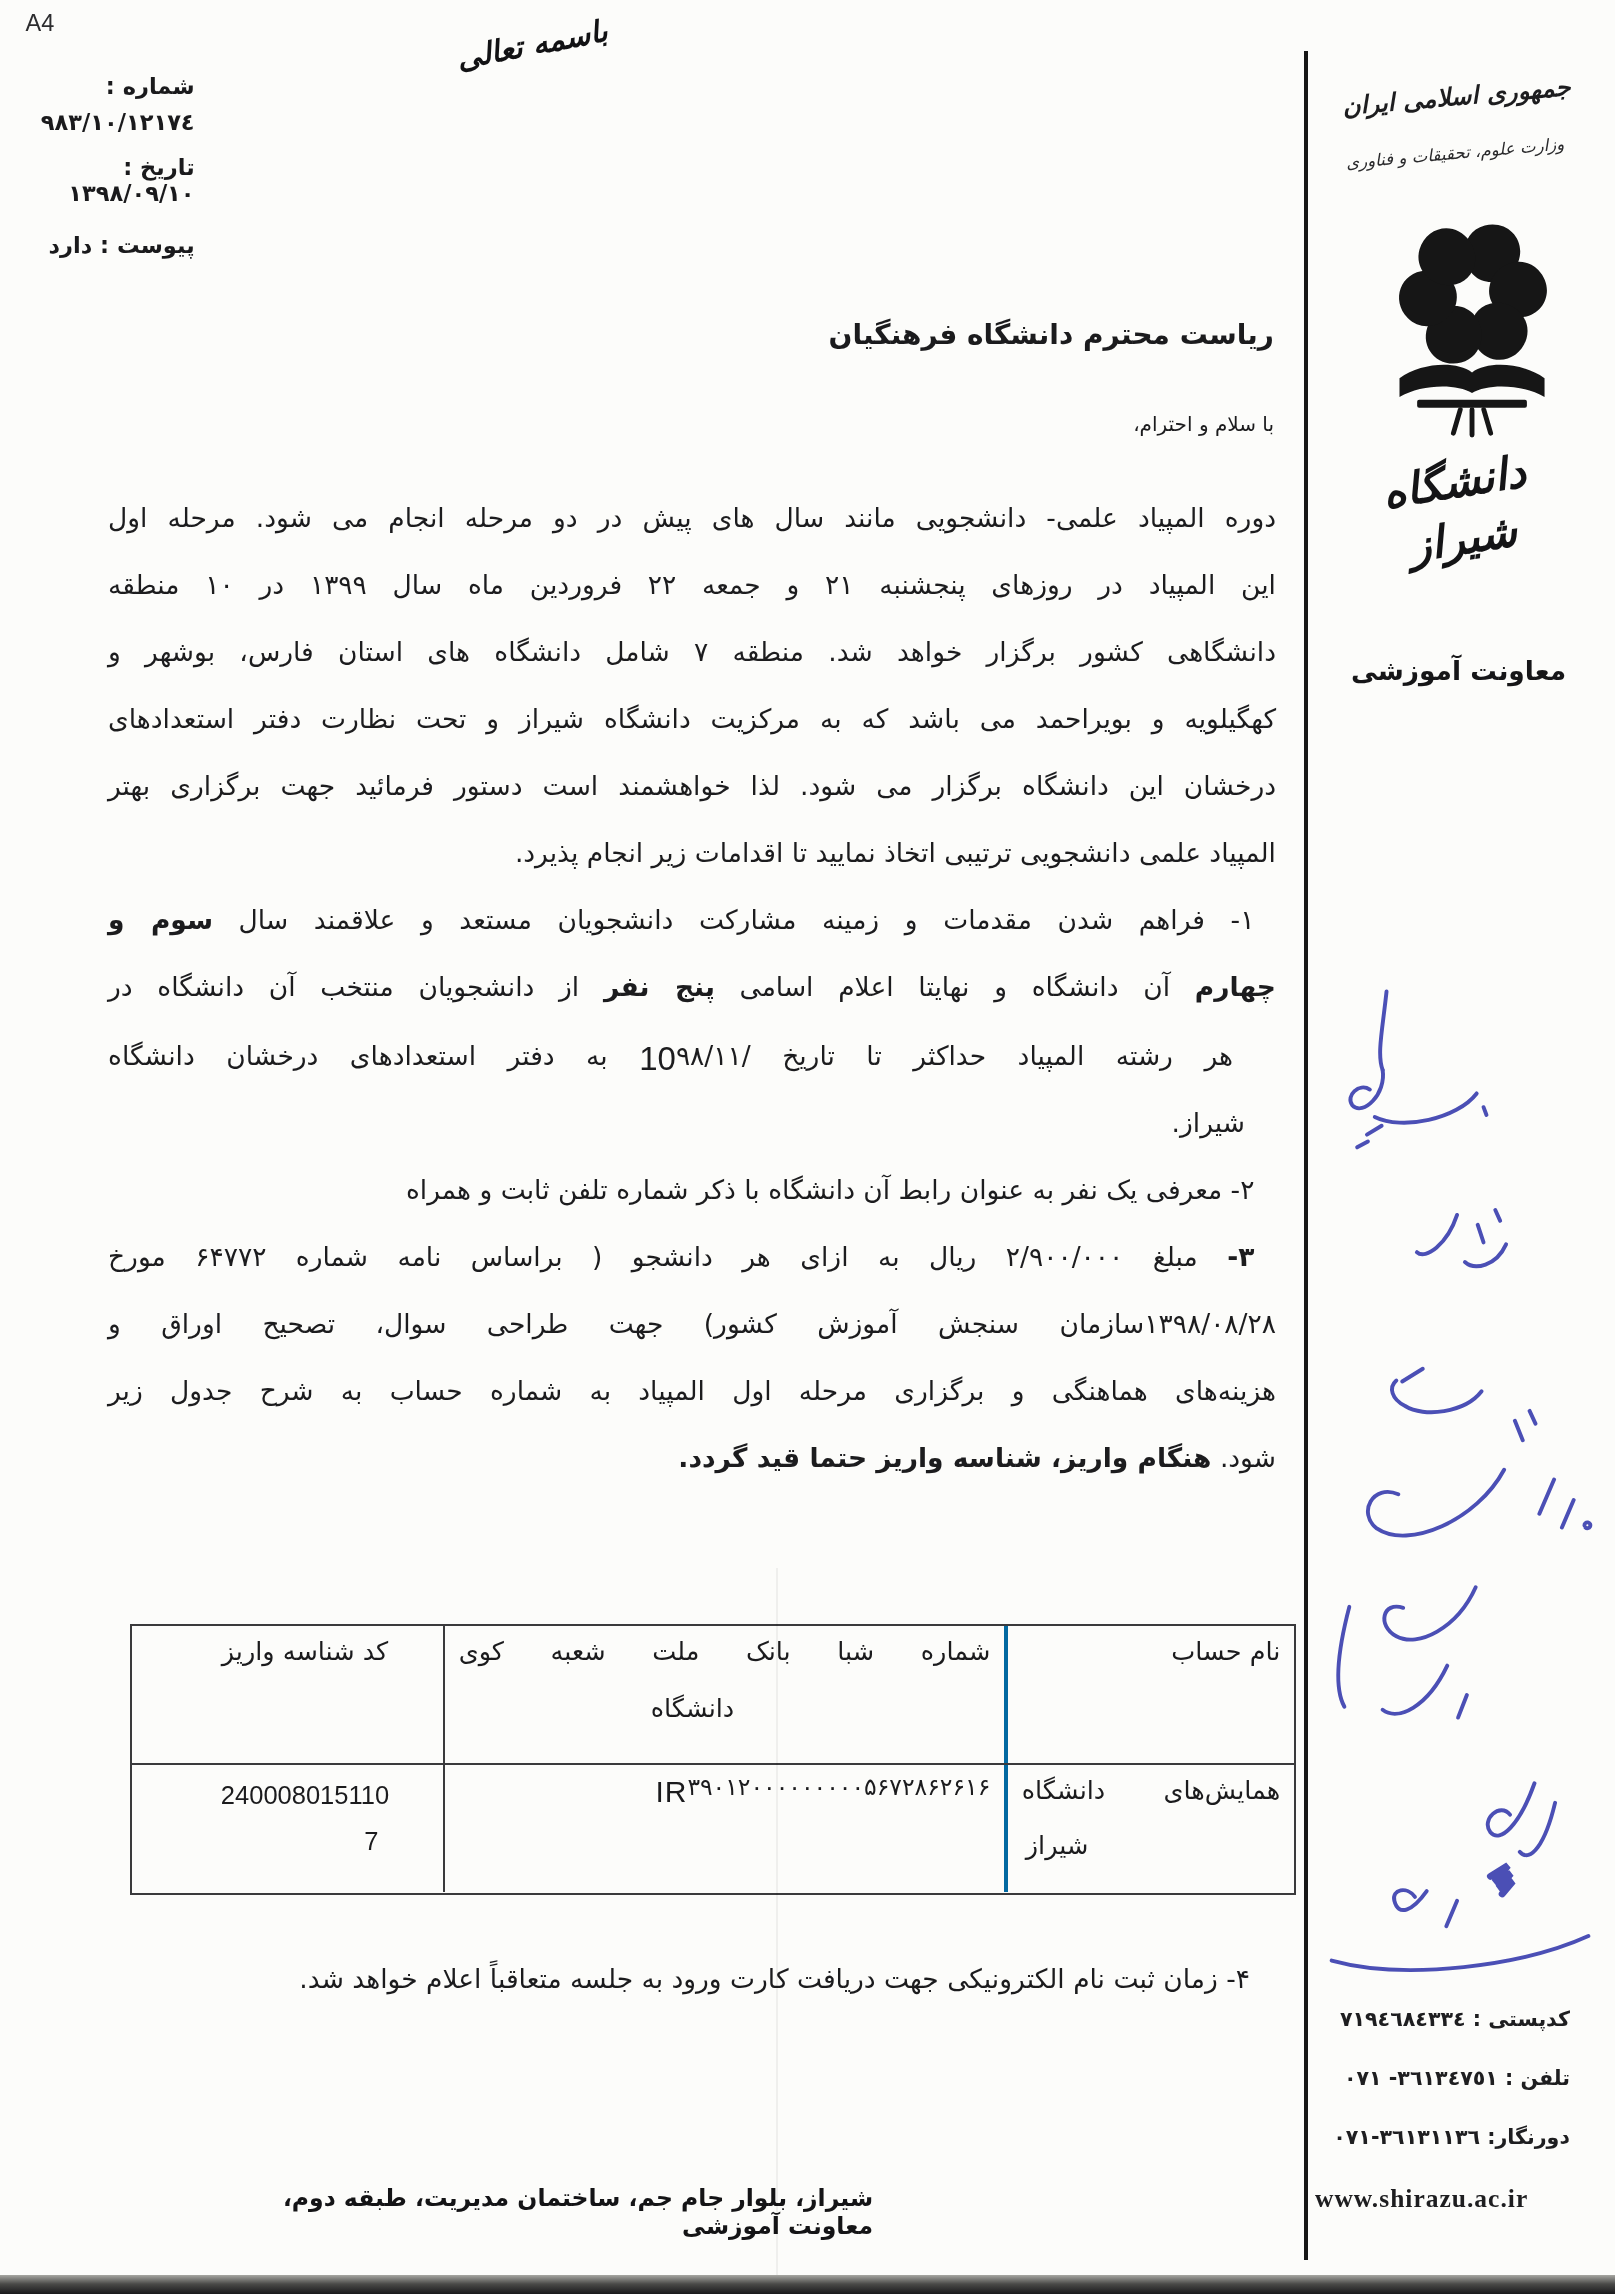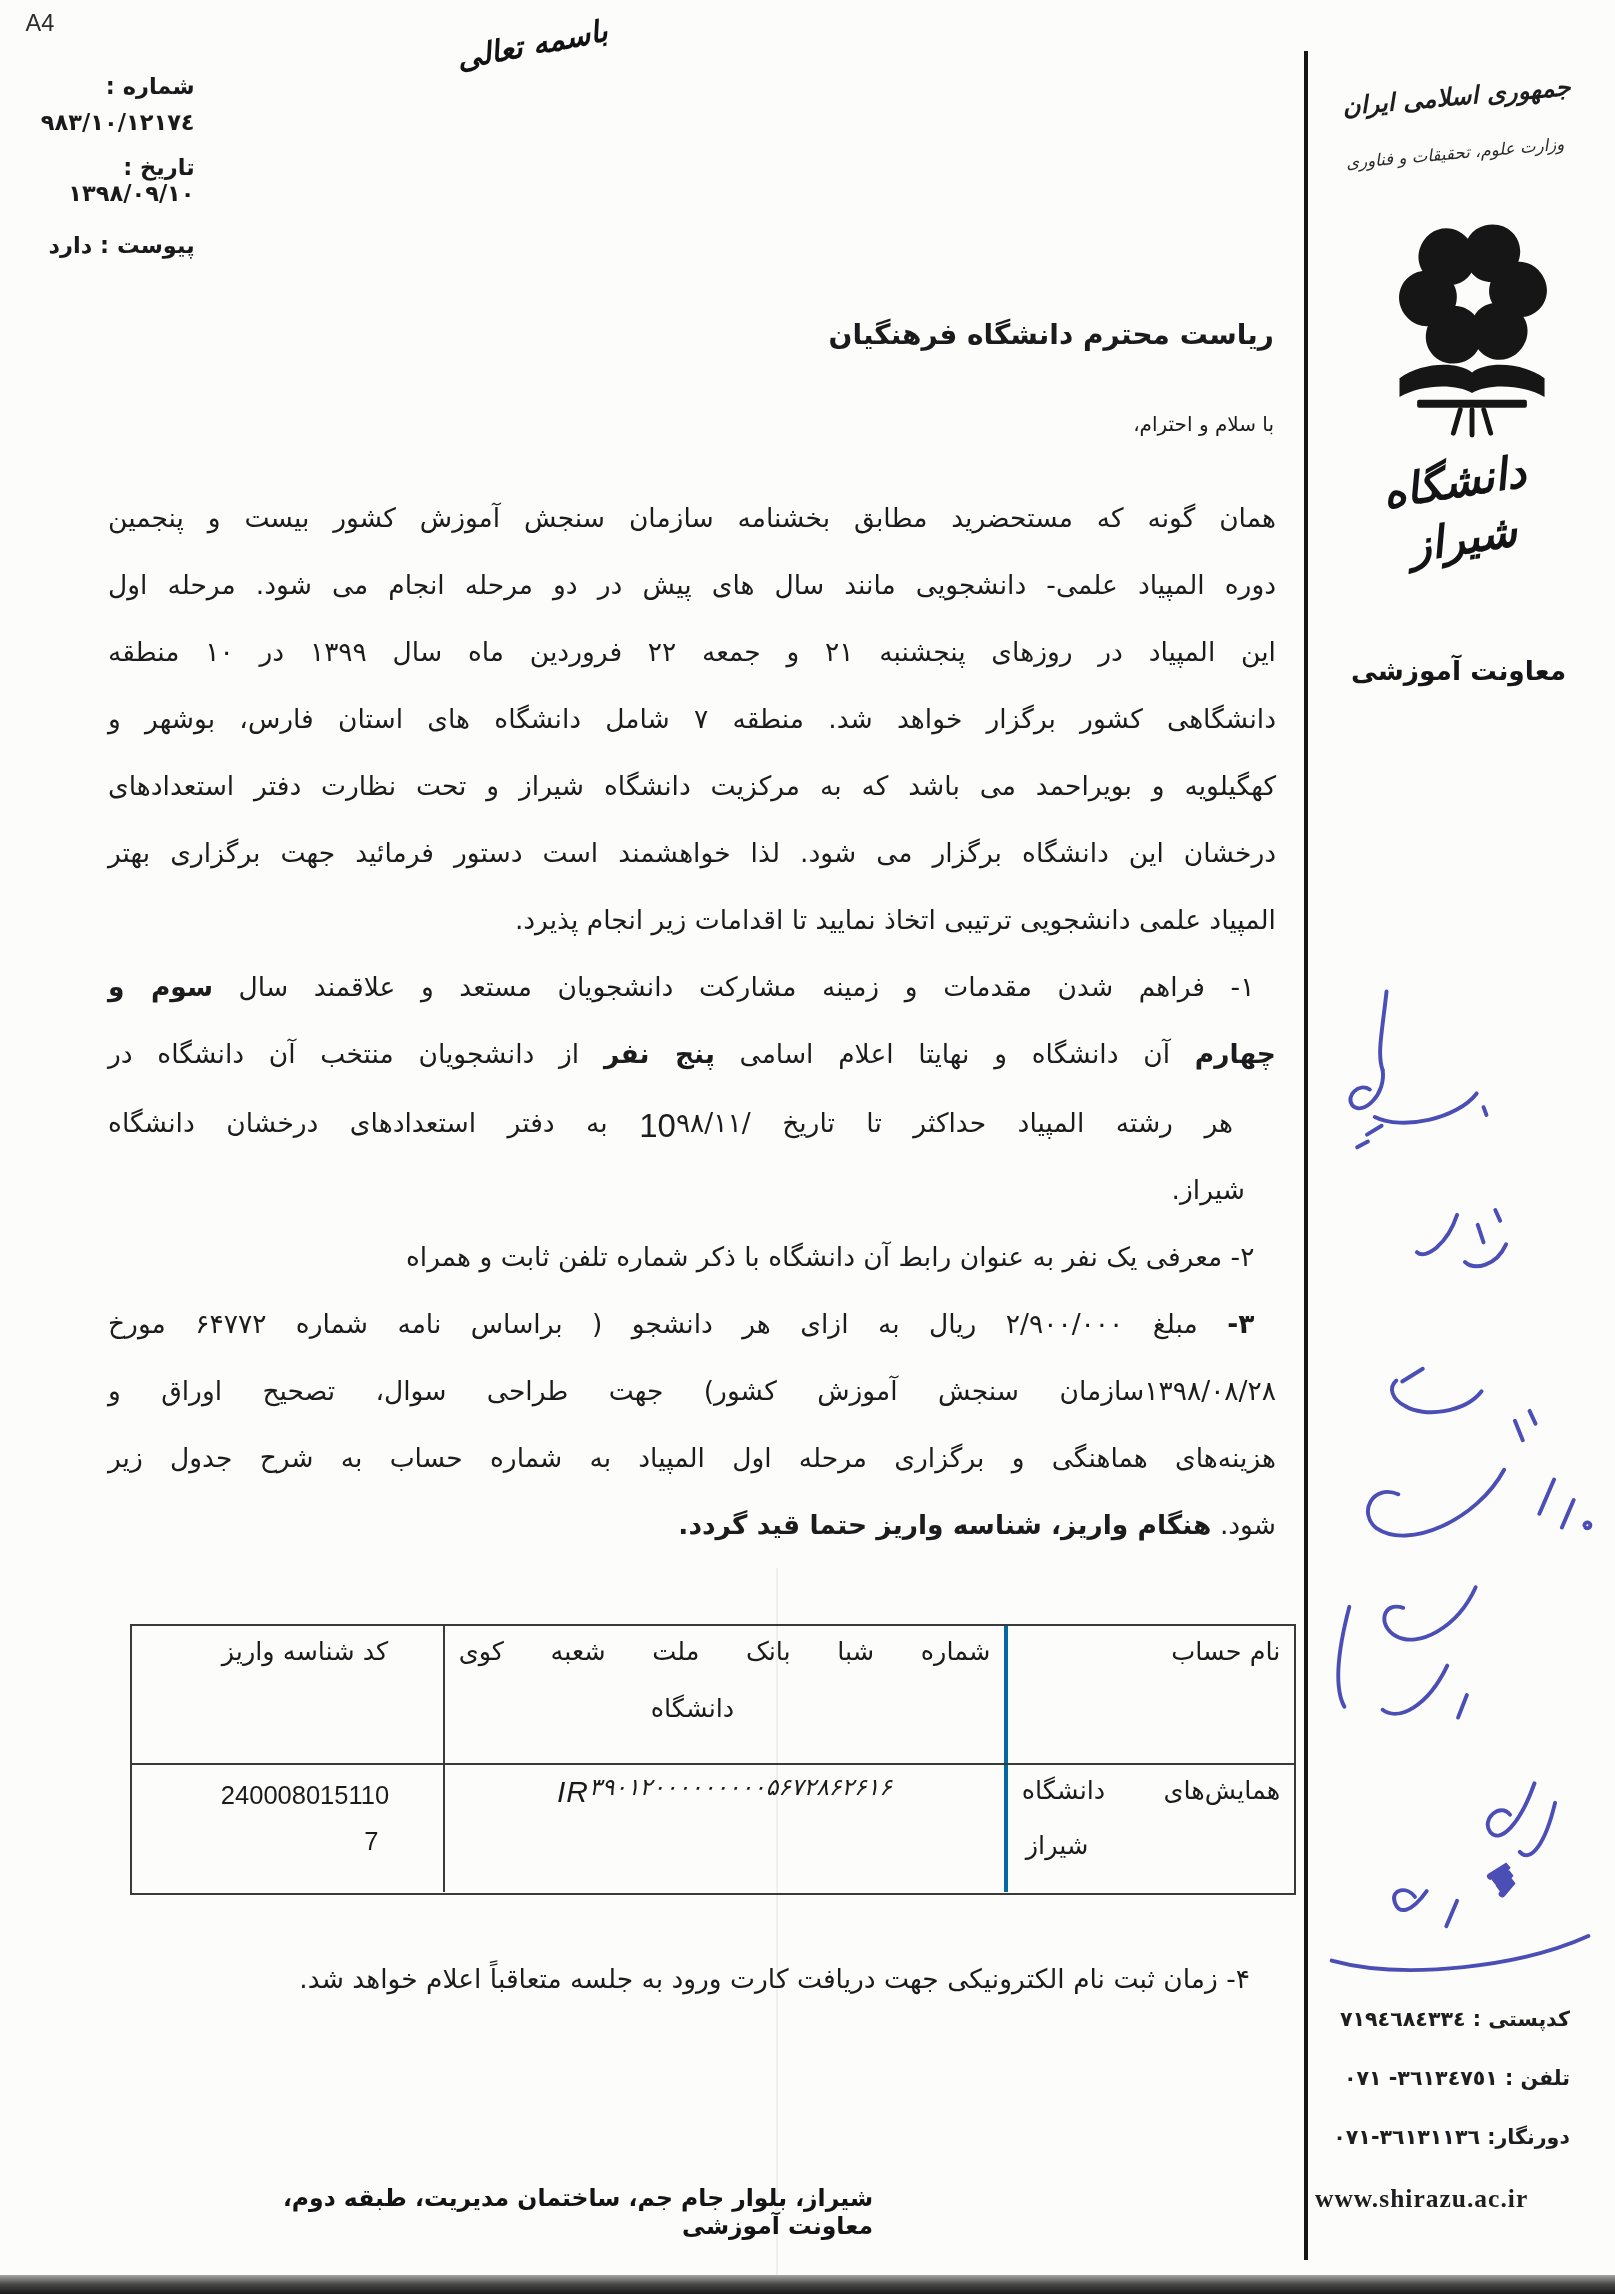--- a/index.html
+++ b/index.html
@@ -52,21 +52,21 @@
   .acct-table .drow{height:127px;}
   .acct-table .cell{box-sizing:border-box;padding:9.8px 13.7px;font-size:25.5px;}
   .c-name{width:290px;border-left:4px solid #0369a1;}
   .c-iban{width:561px;border-left:2px solid #3a3a3c;}
   .c-code{width:276px;}
   .h-name{text-align:right;}
   .h-iban-l1{text-align:justify;text-align-last:justify;}
   .h-iban-l2{text-align:left;padding-left:192px;margin-top:27.4px;}
   .d-name-l1{text-align:justify;text-align-last:justify;}
   .d-name-l2{text-align:right;padding-right:192px;margin-top:25.5px;}
-  .d-iban{direction:ltr;text-align:center;padding-top:15.7px;font-family:"Liberation Sans",sans-serif;font-style:italic;}
+  .d-iban{direction:ltr;text-align:right;padding-top:15.7px;font-family:"Liberation Sans",sans-serif;}
   .iban-prefix{font-size:30px;letter-spacing:1px;font-family:"Liberation Sans",sans-serif;}
   .iban-digits{font-family:"DejaVu Sans",sans-serif;font-size:23.5px;position:relative;top:-6.9px;letter-spacing:1px;}
   .d-code{font-family:"Liberation Sans",sans-serif;font-size:30px;direction:ltr;}
   .d-code .l1{text-align:center;padding-top:5.9px;}
   .d-code .l2{text-align:right;padding-right:51px;margin-top:17.6px;}
 
   
   .footer-addr{position:absolute;left:218px;top:2184px;width:655px;direction:rtl;text-align:right;
                font-size:23.5px;font-weight:bold;color:#141416;}
 
@@ -106,21 +106,20 @@
     <div class="m1">شماره :</div>
     <div class="m2">٩٨٣/١٠/١٢١٧٤</div>
     <div class="m3">تاریخ : ١٣٩٨/٠٩/١٠</div>
     <div class="m4">پیوست : دارد</div>
   </div>
 
   <div class="recipient">ریاست محترم دانشگاه فرهنگیان</div>
   <div class="salutation">با سلام و احترام،</div>
 
   <div class="body-text" id="letter-body">
-      <div class="line j"><span>همان گونه که مستحضرید مطابق بخشنامه سازمان سنجش آموزش کشور بیست و پنجمین</span></div>
       <div class="line j"><span>دوره المپیاد علمی- دانشجویی مانند سال های پیش در دو مرحله انجام می شود. مرحله اول</span></div>
       <div class="line j"><span>این المپیاد در روزهای پنجشنبه ۲۱ و جمعه ۲۲ فروردین ماه سال ۱۳۹۹ در ۱۰ منطقه</span></div>
       <div class="line j"><span>دانشگاهی کشور برگزار خواهد شد. منطقه ۷ شامل دانشگاه های استان فارس، بوشهر و</span></div>
       <div class="line j"><span>کهگیلویه و بویراحمد می باشد که به مرکزیت دانشگاه شیراز و تحت نظارت دفتر استعدادهای</span></div>
       <div class="line j"><span>درخشان این دانشگاه برگزار می شود. لذا خواهشمند است دستور فرمائید جهت برگزاری بهتر</span></div>
       <div class="line"><span>المپیاد علمی دانشجویی ترتیبی اتخاذ نمایید تا اقدامات زیر انجام پذیرد.</span></div>
       <div class="line j" style="padding-right: 21.6px;"><span>۱- فراهم شدن مقدمات و زمینه مشارکت دانشجویان مستعد و علاقمند سال </span><b>سوم و</b></div>
       <div class="line j"><b>چهارم</b><span> آن دانشگاه و نهایتا اعلام اسامی </span><b>پنج نفر</b><span> از دانشجویان منتخب آن دانشگاه در</span></div>
       <div class="line j" style="padding-right: 43px;"><span>هر رشته المپیاد حداکثر تا تاریخ </span><span dir="ltr" class="num">۹۸/۱۱/</span><span dir="ltr" class="num latin-num">10</span><span> به دفتر استعدادهای درخشان دانشگاه</span></div>
       <div class="line" style="padding-right: 31px;"><span>شیراز.</span></div>

